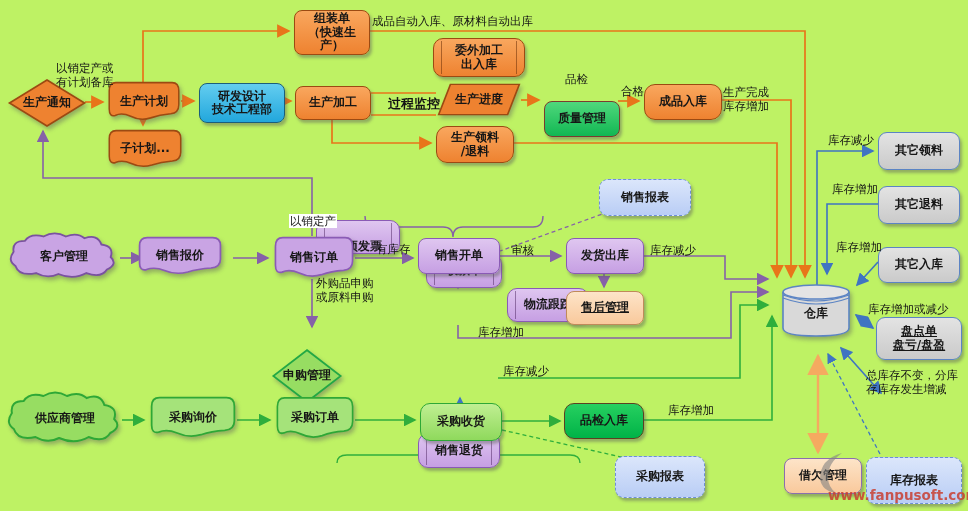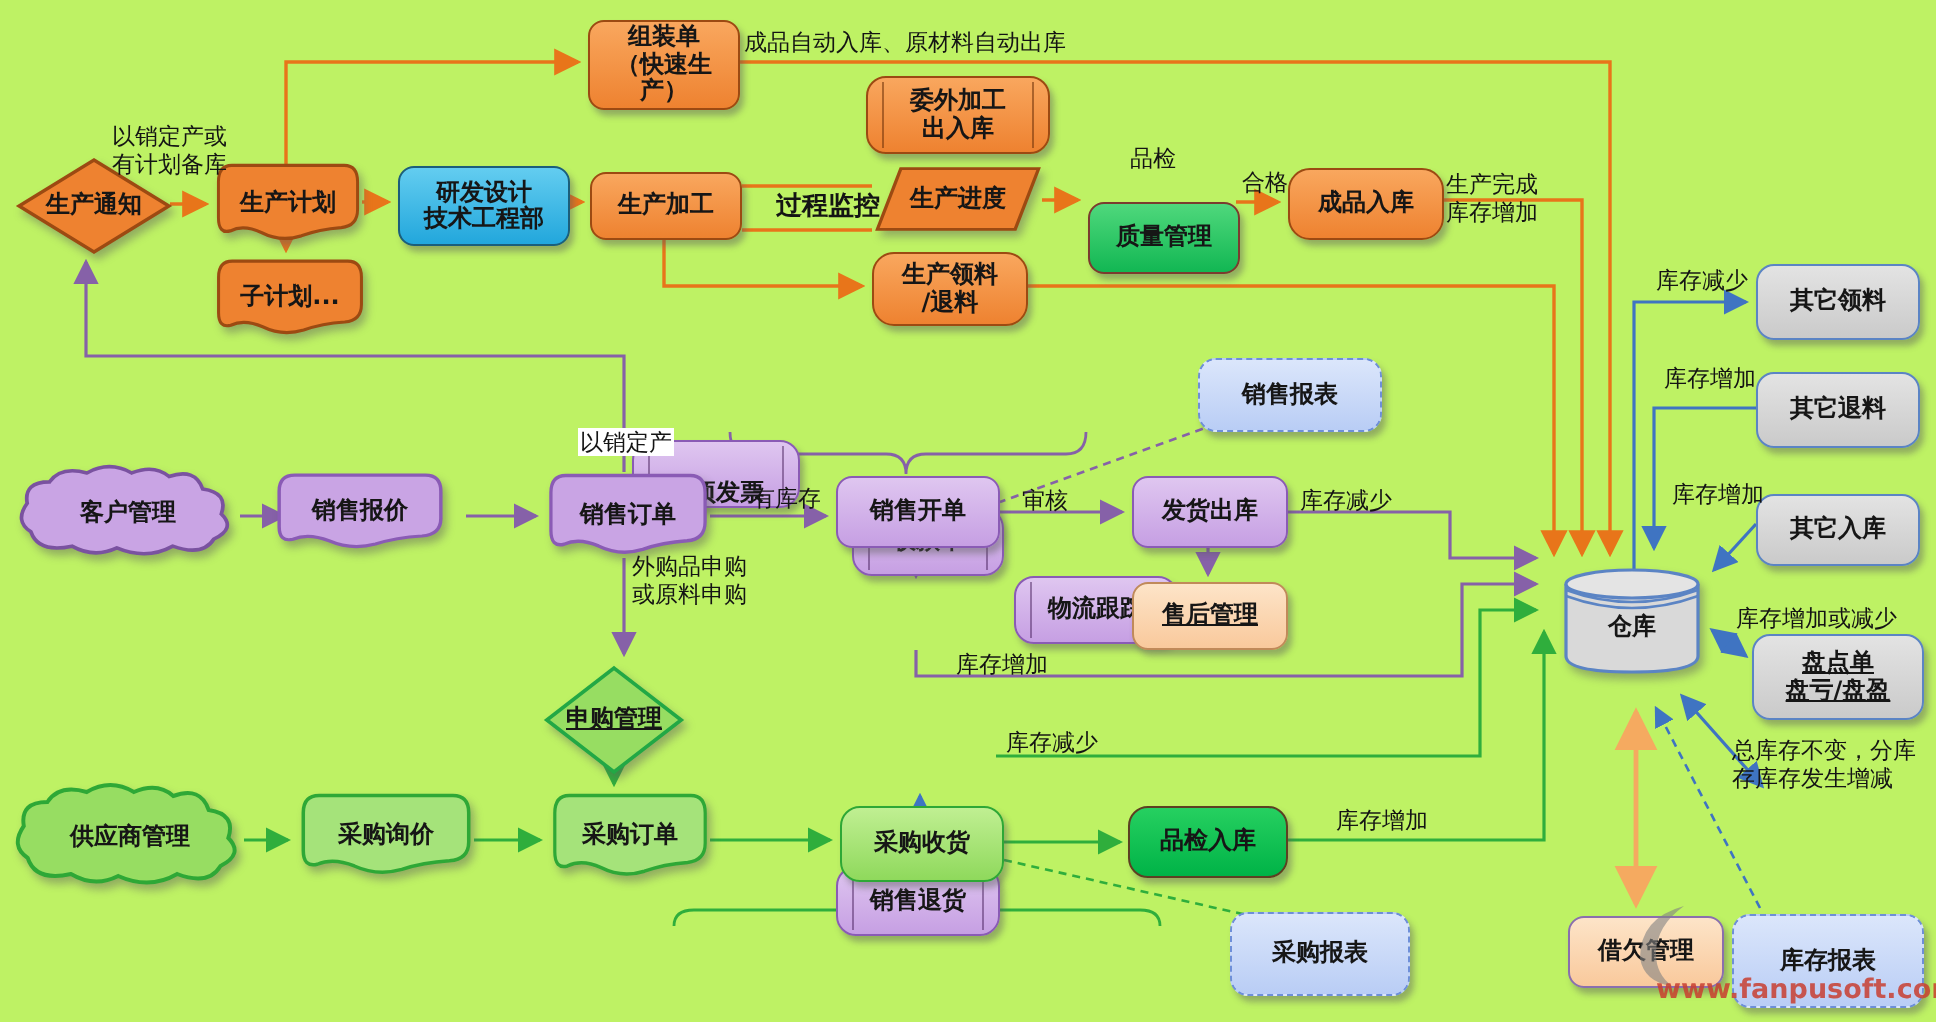--- a/index.html
+++ b/index.html
@@ -259,21 +259,21 @@
   <div class="node box p-box" style="left:566px;top:238px;width:76px;height:34px;">
     <span class="nl">发货出库</span>
     </div>
   <div class="node box p-box predef" style="left:418px;top:292px;width:80px;height:33px;border-radius:10px;">
     <span class="nl">销售退货</span>
     </div>
   <div class="node box peach-box" style="left:566px;top:291px;width:76px;height:32px;border:1.5px solid #c08a5a;text-decoration:underline;">
     <span class="nl">售后管理</span>
     </div>
 
-  <div class="node" style="left:272px;top:333px;width:70px;height:54px;text-decoration:underline;">
+  <div class="node" style="left:272px;top:349px;width:70px;height:54px;">
     <svg class="shape" viewBox="0 0 100 100" preserveAspectRatio="none">
       <polygon points="50,2 98,50 50,98 2,50" fill="#97DD62" stroke="#22A845" stroke-width="3"></polygon>
       </svg>
     <span class="nl">申购管理</span>
     </div>
 
   <div class="node" style="left:6px;top:391px;width:118px;height:56px;">
     <svg class="shape" viewBox="0 0 120 56" preserveAspectRatio="none">
       <path d="M30,46 Q12,50 8,38 Q-1,32 6,22 Q4,10 18,10 Q24,1 38,5 Q50,-2 62,5 Q74,0 82,7 Q96,2 100,14 Q114,16 110,28 Q118,36 106,42 Q100,52 84,46 Q70,54 54,47 Q42,53 30,46 Z" fill="#97DD62" stroke="#2EA836" stroke-width="2"></path>
       </svg>

